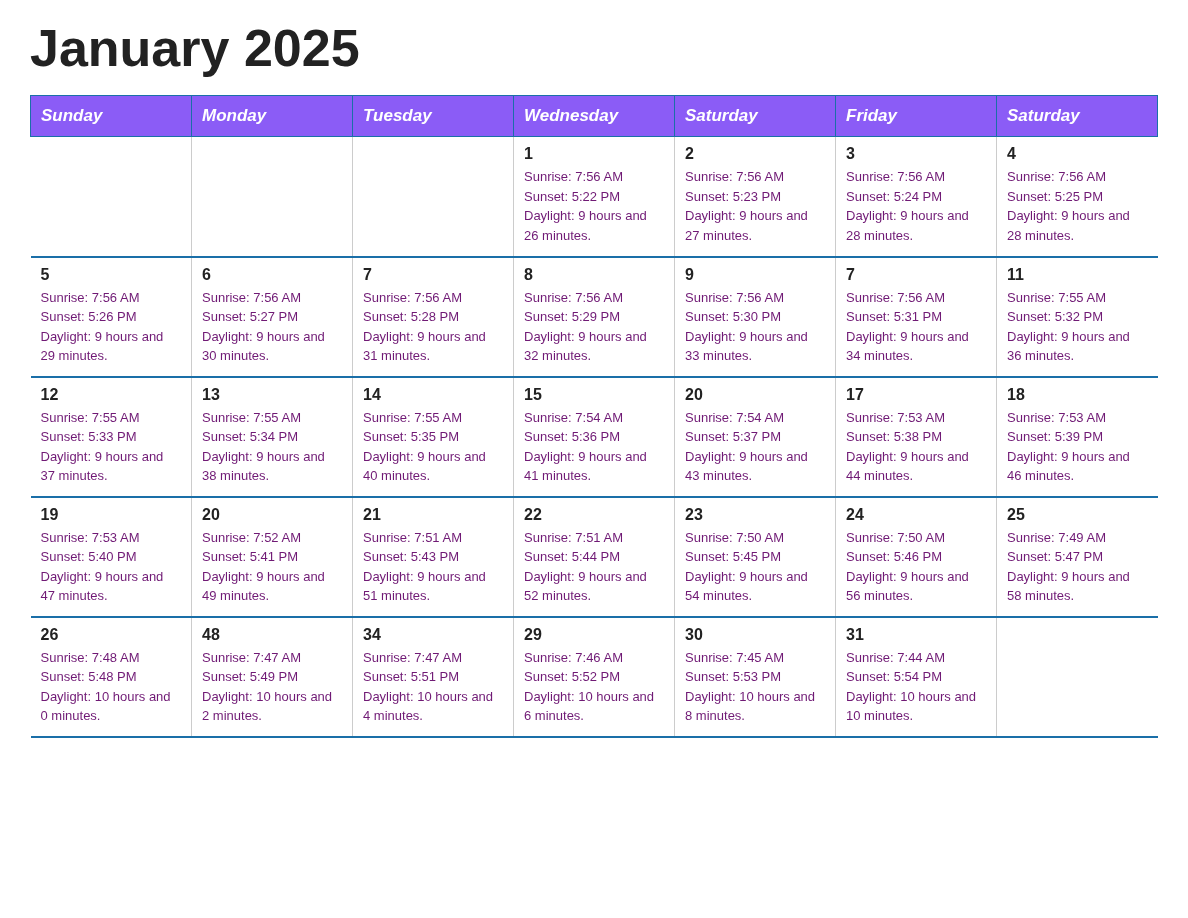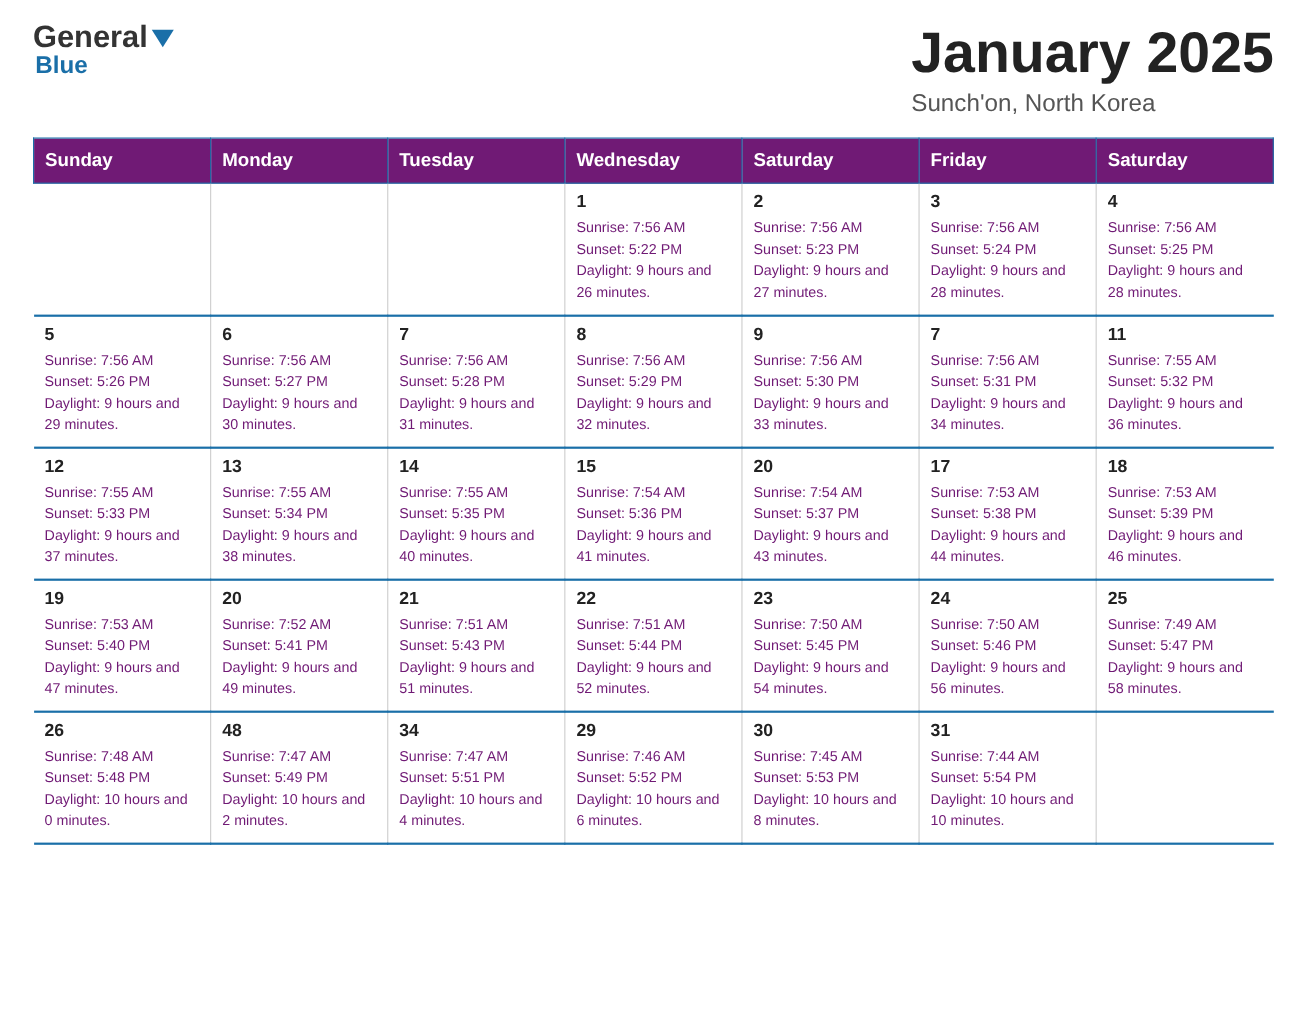--- a/index.html
+++ b/index.html
@@ -59,21 +59,22 @@
       font-size: 22px;
       color: #555;
       margin-top: 4px;
     }
     table {
       width: 100%;
       border-collapse: collapse;
       table-layout: fixed;
     }
     thead tr {
-      background-color: #701a75;
+      background-color: #8b5cf6;
+      font-style: italic;
     }
     thead th {
       color: #ffffff;
       font-size: 17px;
       font-weight: bold;
       padding: 10px 10px;
       text-align: left;
       border: 1px solid #1a6fa8;
     }
     tbody tr {
@@ -103,30 +104,22 @@
       color: #701a75;
     }
     .empty-cell {
       background: #fff;
     }
   </style>
 </head>
 <body>
 
 <div class="header">
-  <div class="logo">
-    <div class="logo-general">
-      <span>General</span>
-      <div class="logo-triangle"></div>
-    </div>
-    <div class="logo-blue">Blue</div>
-  </div>
   <div class="title-section">
     <div class="month-title">January 2025</div>
-    <div class="location">Sunch'on, North Korea</div>
   </div>
 </div>
 
 <table>
   <thead>
     <tr>
     <th>Sunday</th>
         <th>Monday</th>
         <th>Tuesday</th>
         <th>Wednesday</th>

